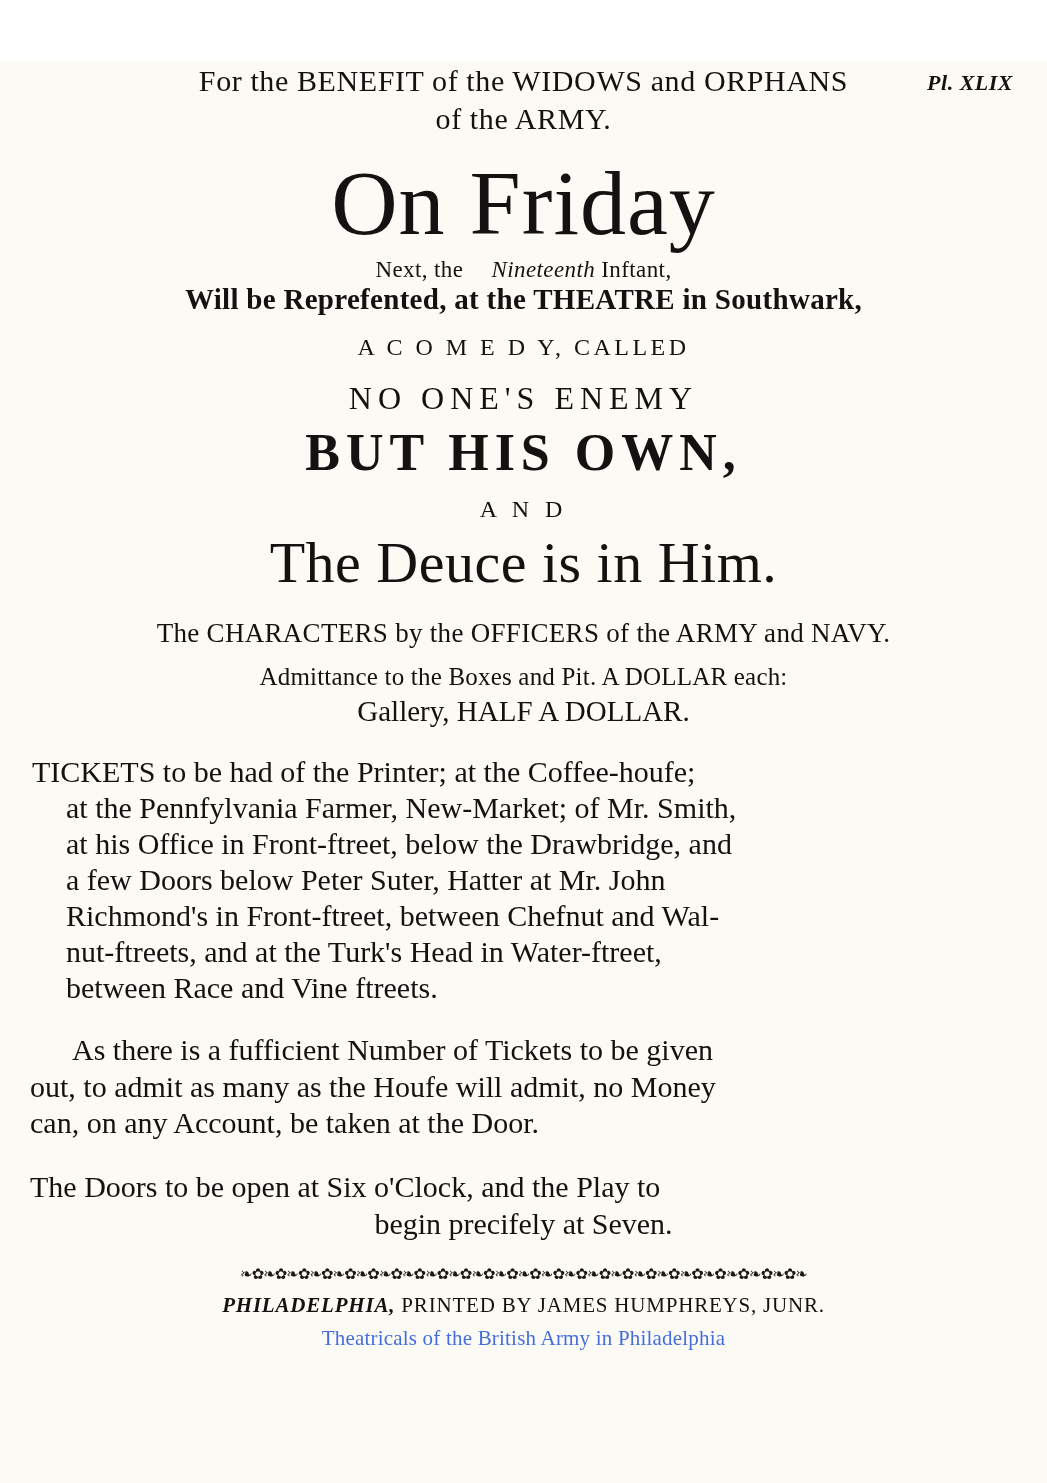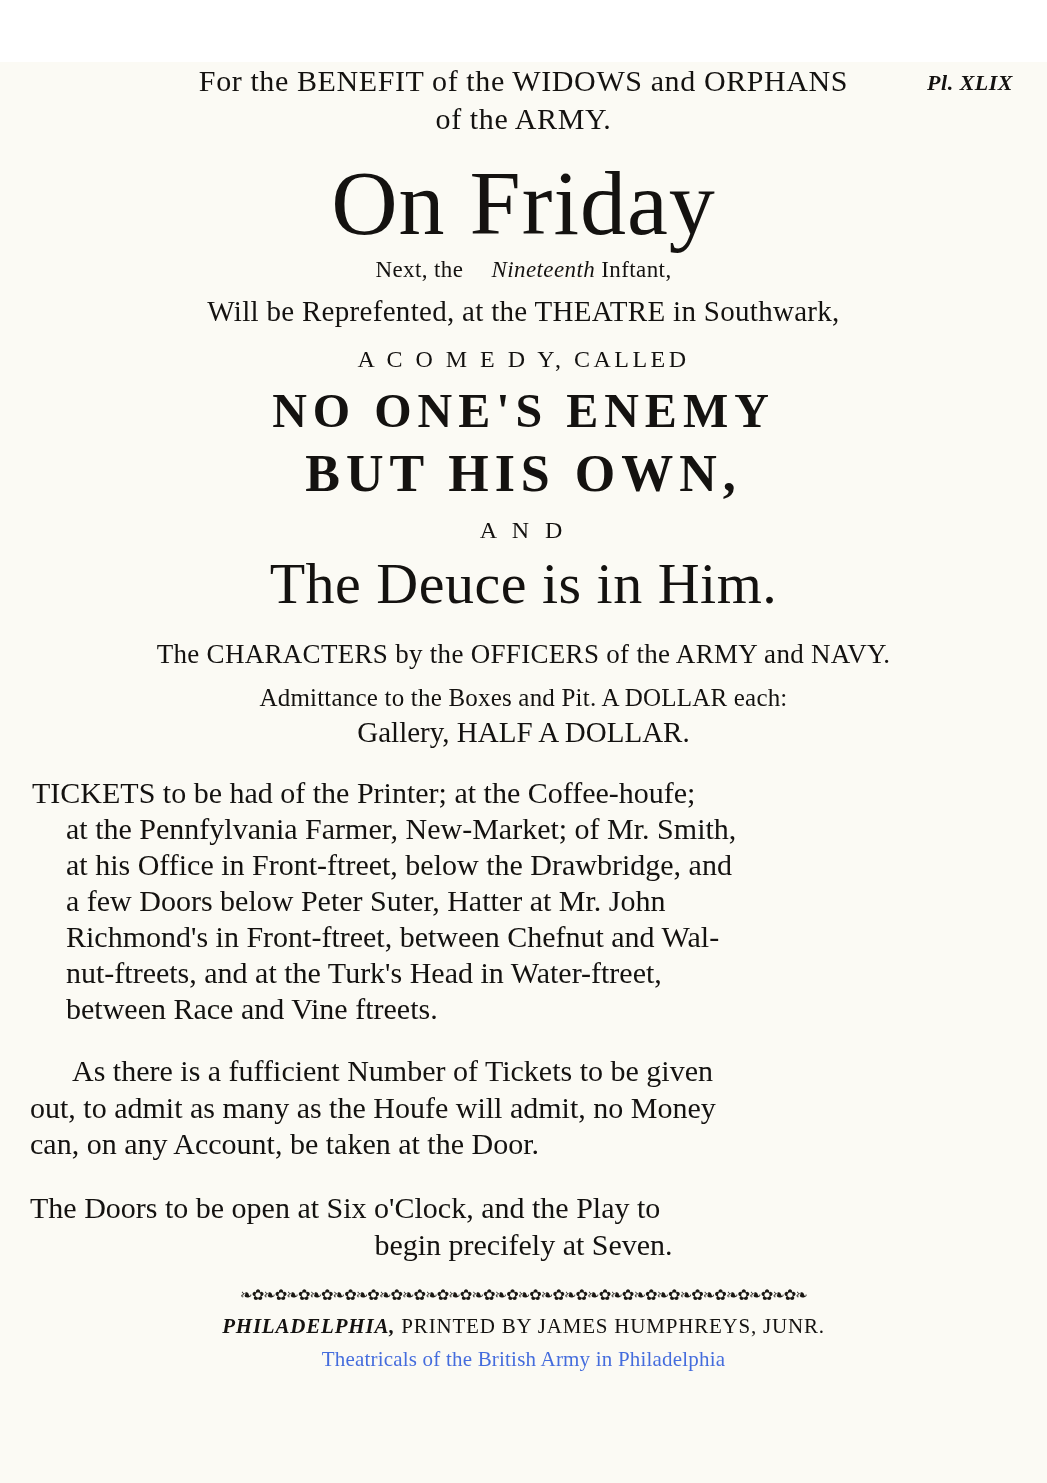--- a/index.html
+++ b/index.html
@@ -51,33 +51,33 @@
     font-weight: normal;
   }
   .next-line {
     margin-top: 6px;
     font-size: 23px;
     letter-spacing: 0.4px;
   }
   .next-line i { font-style: italic; margin-left: 22px; }
 
   .represented {
-    margin-top: 12px;
     font-size: 29px;
     letter-spacing: 0.3px;
+    font-weight: bold;
   }
   .comedy-called {
     margin-top: 18px;
     font-size: 24px;
     letter-spacing: 3.5px;
   }
   .title-1 {
-    margin-top: 10px;
-    font-size: 48px;
-    font-weight: bold;
+    margin-top: 19px;
+    font-size: 32px;
+    font-weight: normal;
     letter-spacing: 6px;
   }
   .title-2 {
     margin-top: 6px;
     font-size: 52px;
     font-weight: bold;
     letter-spacing: 6px;
   }
   .and-word {
     margin-top: 14px;

